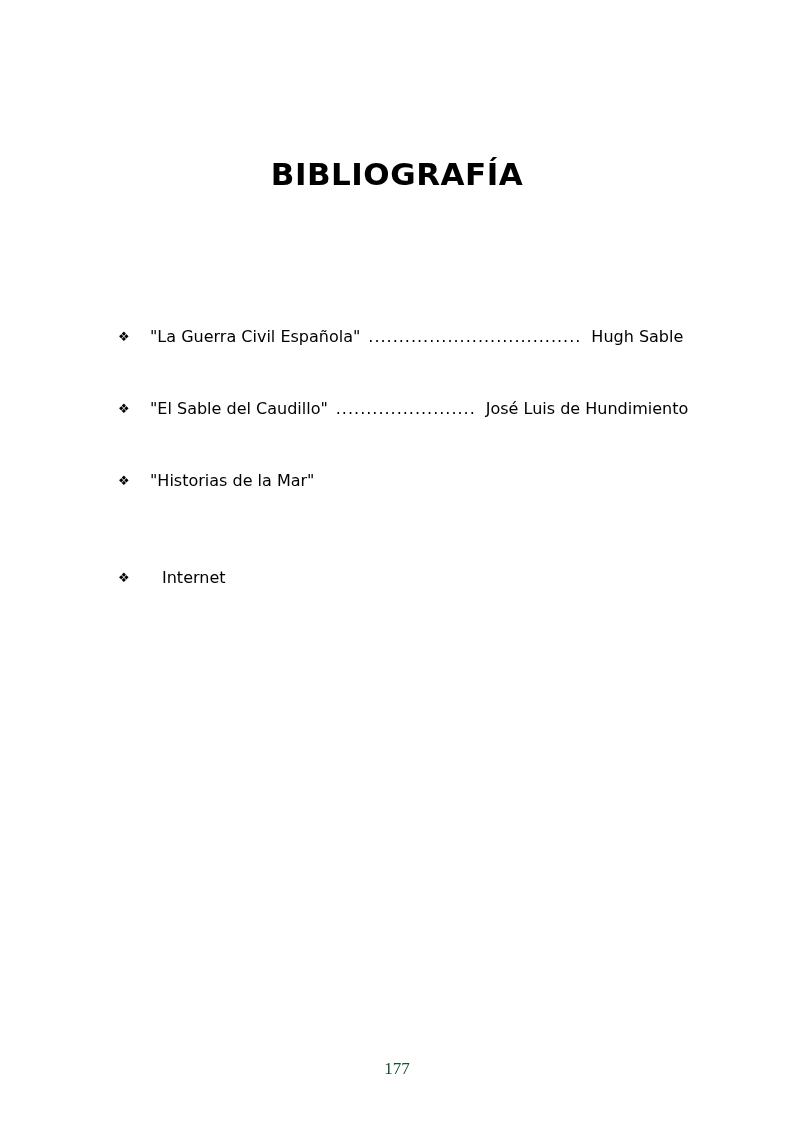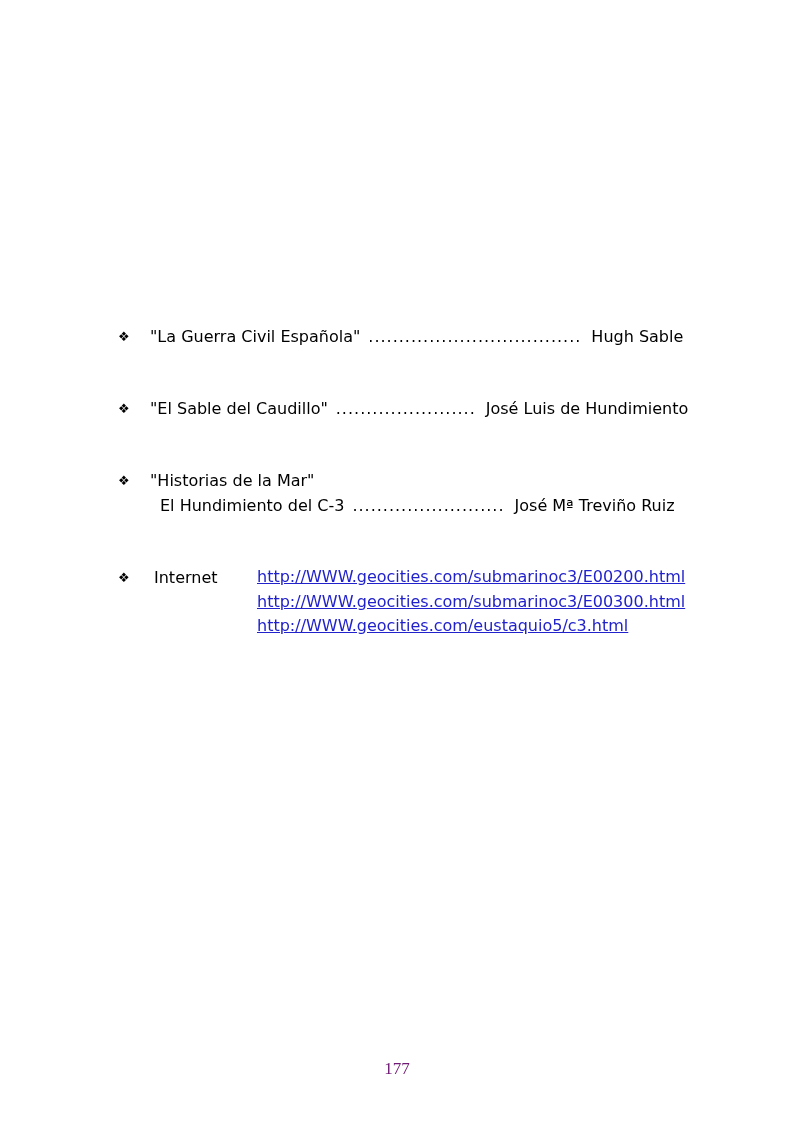--- a/index.html
+++ b/index.html
@@ -50,44 +50,46 @@
   .leader {
     display: inline-block;
     margin: 0 10px 0 8px;
     letter-spacing: 1px;
     overflow: hidden;
     vertical-align: bottom;
   }
   .internet-label {
     flex: 0 0 107px;
     padding-left: 4px;
+    margin-left: 8px;
   }
   .links { display: flex; flex-direction: column; }
   .link {
     color: #2222CC;
     text-decoration: underline;
     line-height: 24.5px;
     white-space: nowrap;
   }
   .page-number {
     position: absolute;
     top: 1059px;
     left: 0;
     width: 100%;
     text-align: center;
     font-family: "Liberation Serif", "DejaVu Serif", serif;
     font-size: 17px;
-    color: #701a75;
+    color: #14532d;
   }
 </style>
 </head>
 <body>
 
 <div class="page">
 
+  <h1 class="doc-title">BIBLIOGRAFÍA</h1>
 
   <div class="entry entry-1">
     <span class="bullet">❖</span>
     <div class="entry-body">
       <div class="entry-line"><span>"La Guerra Civil Española"</span><span class="leader">...................................</span><span>Hugh Sable</span>
       </div>
     </div>
   </div>
 
   <div class="entry entry-2">
@@ -97,30 +99,23 @@
       </div>
     </div>
   </div>
 
   <div class="entry entry-3">
     <span class="bullet">❖</span>
     <div class="entry-body">
       <div class="entry-line">
         <span>"Historias de la Mar"</span>
       </div>
-      <div class="entry-line entry-line-indent"><span>El Hundimiento del C-3</span><span class="leader">.........................</span><span>José Mª Treviño Ruiz</span>
-      </div>
     </div>
   </div>
 
   <div class="entry entry-4">
     <span class="bullet">❖</span>
     <div class="internet-label">Internet</div>
-    <div class="links">
-      <a class="link" href="#">http://WWW.geocities.com/submarinoc3/E00200.html</a>
-      <a class="link" href="#">http://WWW.geocities.com/submarinoc3/E00300.html</a>
-      <a class="link" href="#">http://WWW.geocities.com/eustaquio5/c3.html</a>
-    </div>
   </div>
 
   <div class="page-number">177</div>
 
 </div>
 
 </body></html>

